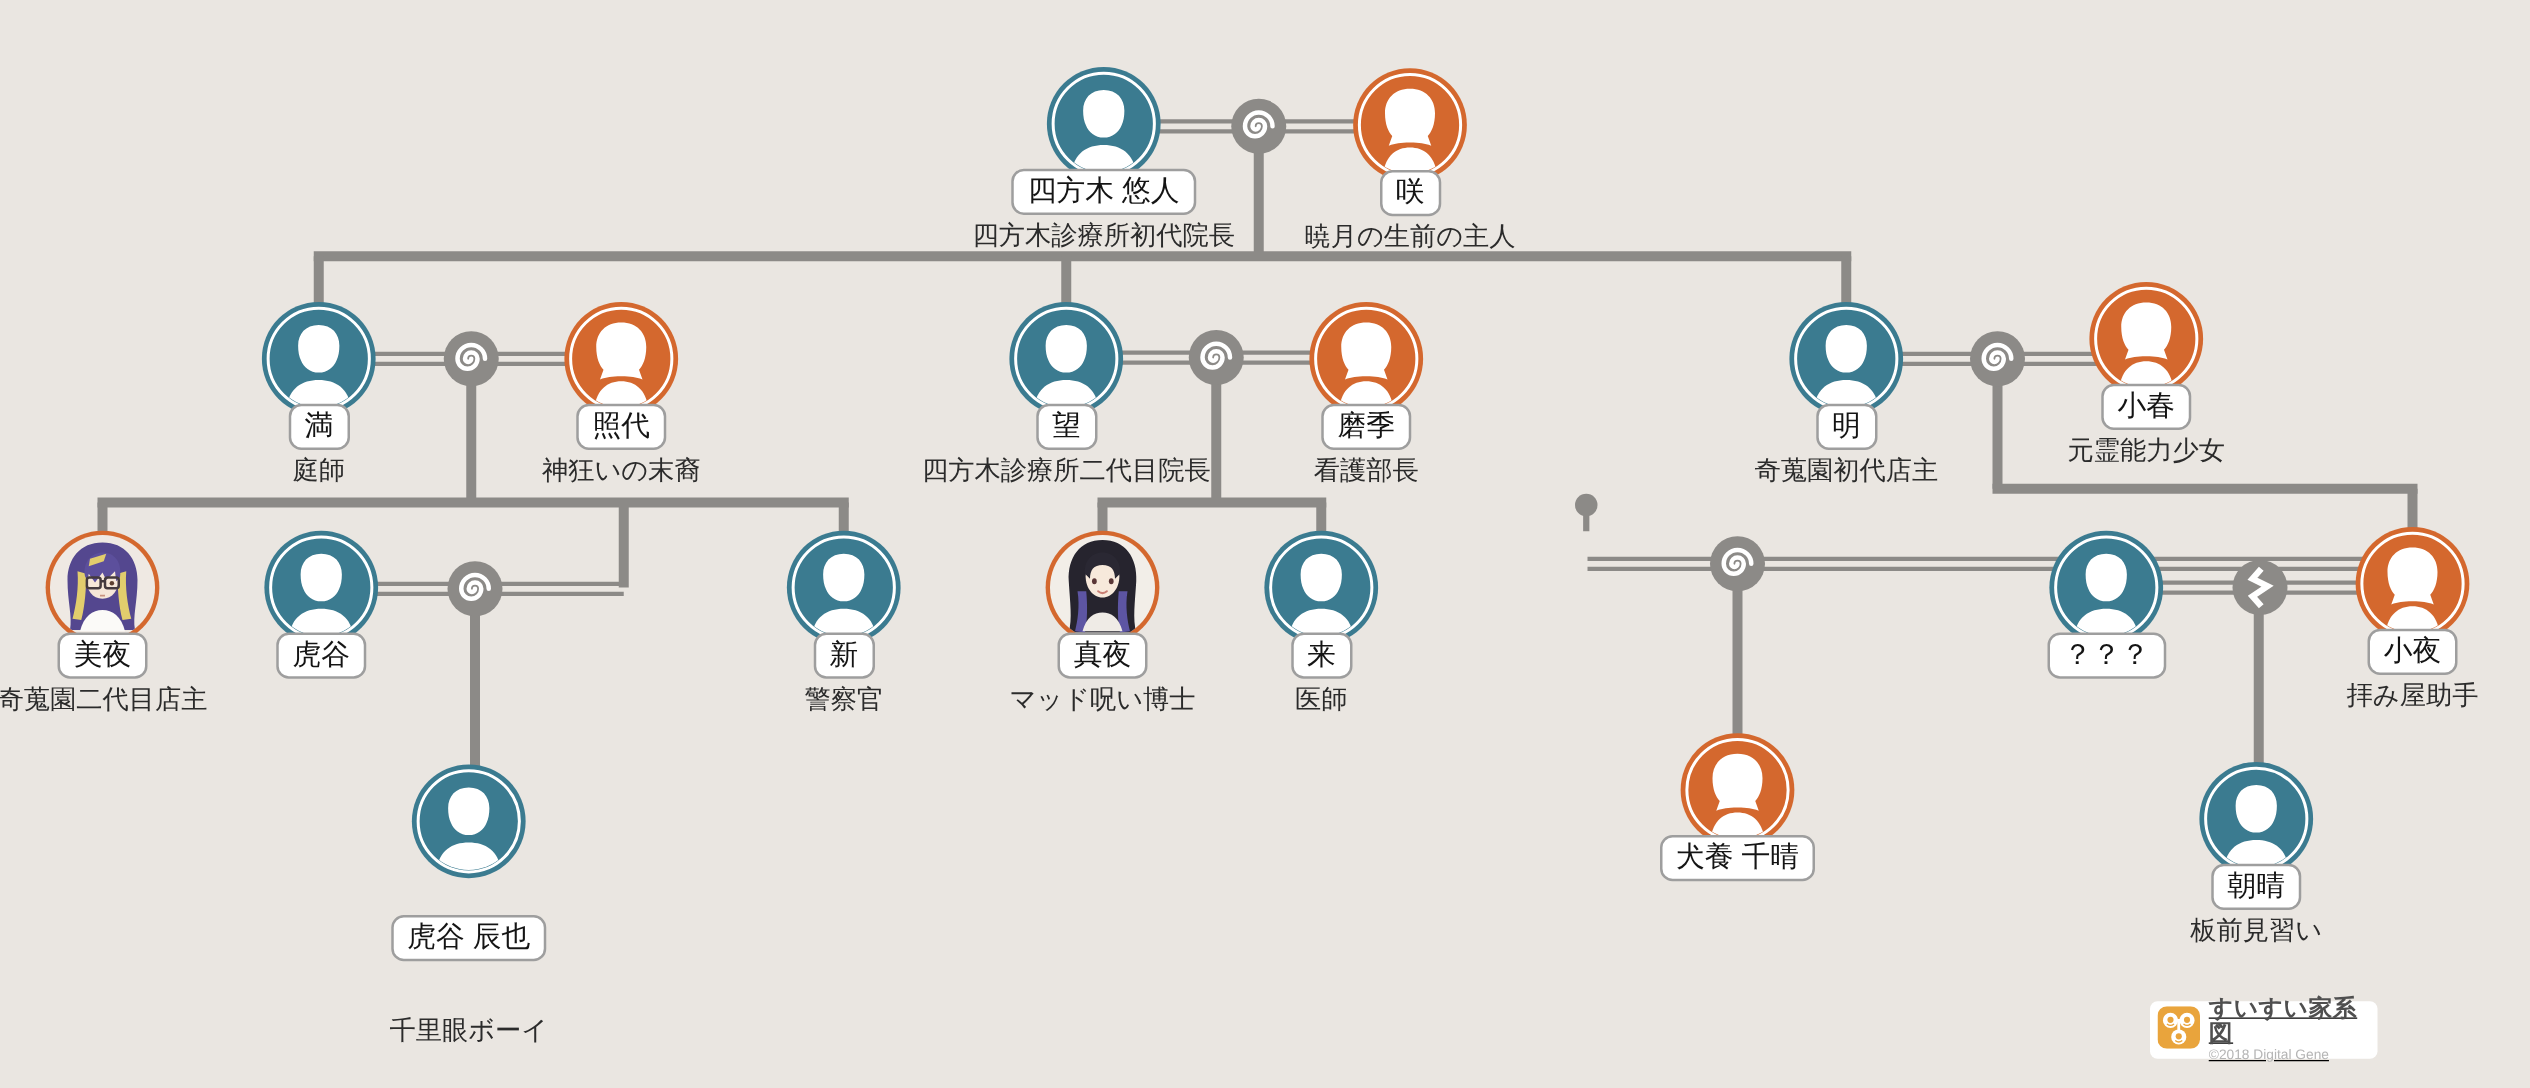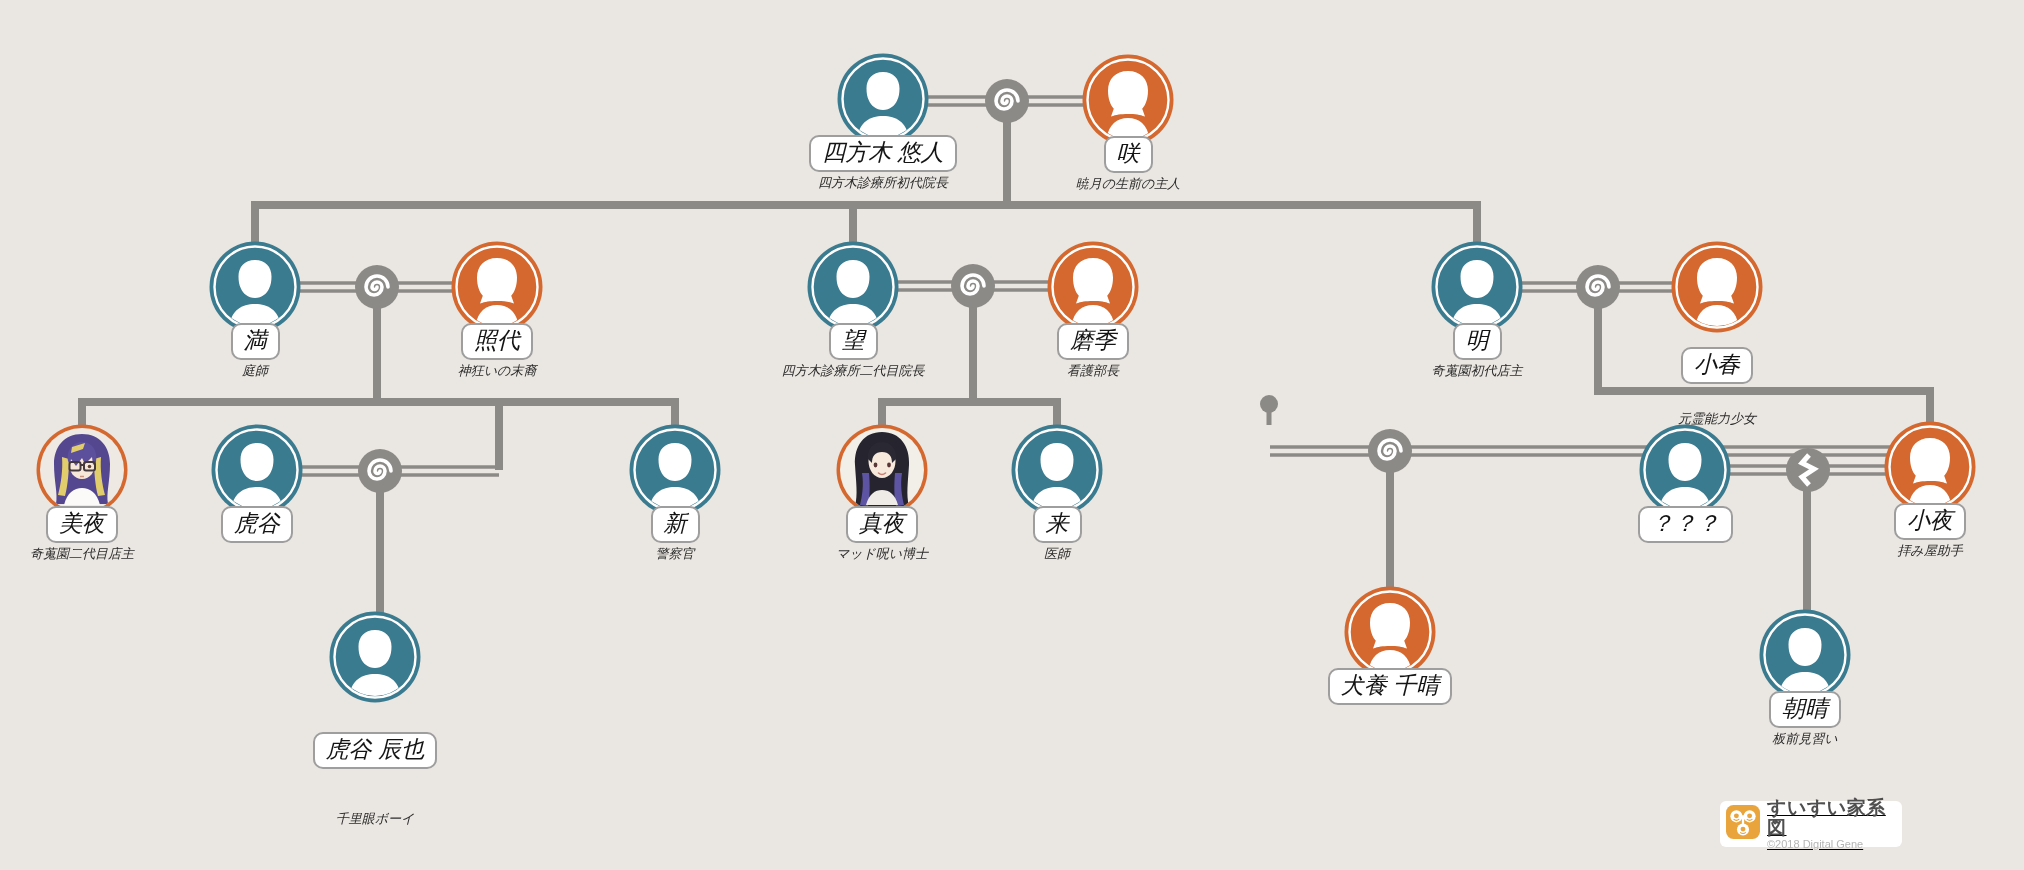--- a/index.html
+++ b/index.html
@@ -1,25 +1,25 @@
 <!DOCTYPE html>
 <html><head>
 <meta charset="utf-8">
 <style>
   html,body{margin:0;padding:0;background:#eae6e1;}
   .canvas{position:relative;width:2024px;height:870px;background:#eae6e1;overflow:hidden;
           font-family:"Liberation Sans","DejaVu Sans",sans-serif;}
   #lines-layer{position:absolute;left:0;top:0;width:2024px;height:870px;}
-  #persons-layer{position:absolute;left:0;top:0;width:1647px;height:870px;font-style:italic;}
+  #persons-layer{position:absolute;left:0;top:0;width:1647px;height:870px;}
   .person{position:absolute;width:340px;display:flex;flex-direction:column;align-items:center;}
   .avatar-wrap{width:94px;height:94px;flex:0 0 auto;}
   .name-badge{margin-top:-11px;background:#fff;border:2px solid #9e9e9e;border-radius:10px;
               padding:1px 11px 3px;font-size:23px;line-height:1.25;color:#141414;white-space:nowrap;
               z-index:2;}
-  .subtitle{margin-top:2px;font-size:13px;color:#2b2b2b;white-space:nowrap;}
+  .subtitle{margin-top:2px;font-size:21px;color:#2b2b2b;white-space:nowrap;}
   .logo-card{position:absolute;left:1720px;top:801px;width:182px;height:46px;background:#fff;
              border-radius:6px;display:flex;align-items:center;gap:7px;padding-left:6px;box-sizing:border-box;}
   .logo-text{display:flex;flex-direction:column;line-height:1.05;text-decoration:underline;}
   .logo-title{font-size:19px;font-weight:bold;color:#4f4f4f;letter-spacing:.5px;}
   .logo-copy{font-size:11px;color:#b5b5b5;margin-top:1px;}
 </style>
 </head>
 <body>
 
 <div class="canvas">
@@ -174,21 +174,21 @@
               <circle cx="47" cy="47" r="39"></circle>
             </clipPath>
     <g fill="#ffffff" clip-path="url(#cl-akira)">
               <path d="M47 20c-10.5 0-16.5 7-16.5 16.5 0 4.5.7 8.6 2.3 11.8C35 53.6 40 58 47 58s12-4.4 14.2-9.7c1.6-3.2 2.3-7.3 2.3-11.8C63.5 27 57.5 20 47 20z"></path>
               <path d="M21 88c1.5-17 12-24 26-24s24.5 7 26 24z"></path>
             </g>
           </svg></div>
     <div class="name-badge">明</div>
     <div class="subtitle">奇蒐園初代店主</div>
   </div>
-      <div class="person" style="left: 1547px; top: 240px; gap: 24px;">
+      <div class="person" style="left: 1547px; top: 224px;">
     <div class="avatar-wrap"><svg viewBox="0 0 94 94" width="94" height="94">
     <circle cx="47" cy="47" r="45.5" fill="#d4682e"></circle>
     <circle cx="47" cy="47" r="40.5" fill="none" stroke="#ffffff" stroke-width="2.4"></circle>
     <clipPath id="cl-koharu">
               <circle cx="47" cy="47" r="39"></circle>
             </clipPath>
     <g fill="#ffffff" clip-path="url(#cl-koharu)">
               <path d="M47 18c-12.5 0-20 8.2-20 19.5 0 8.8 2.6 14.8 5.8 18.2L30 63.5c5.5-1.8 9-2.5 17-2.5s11.5.7 17 2.5l-2.8-7.8c3.2-3.4 5.8-9.4 5.8-18.2C67 26.2 59.5 18 47 18z"></path>
               <path d="M25 88c2-16 10.5-23 22-23s20 7 22 23z"></path>
             </g>

